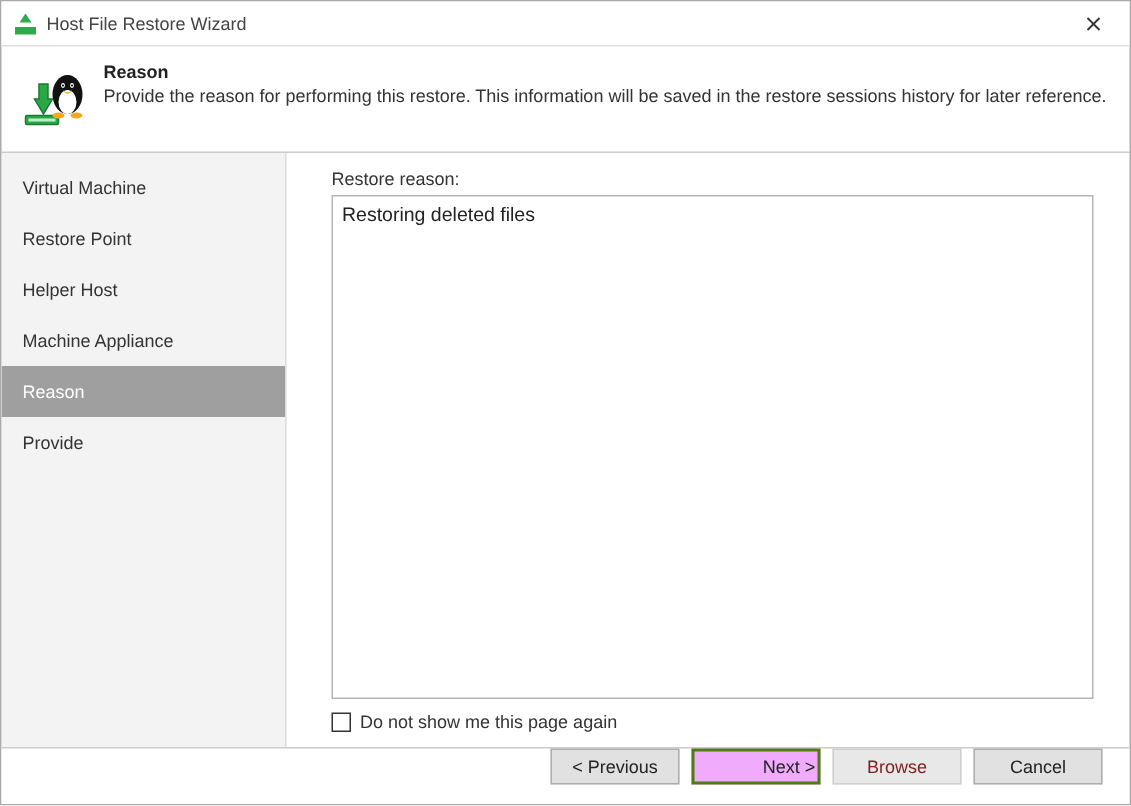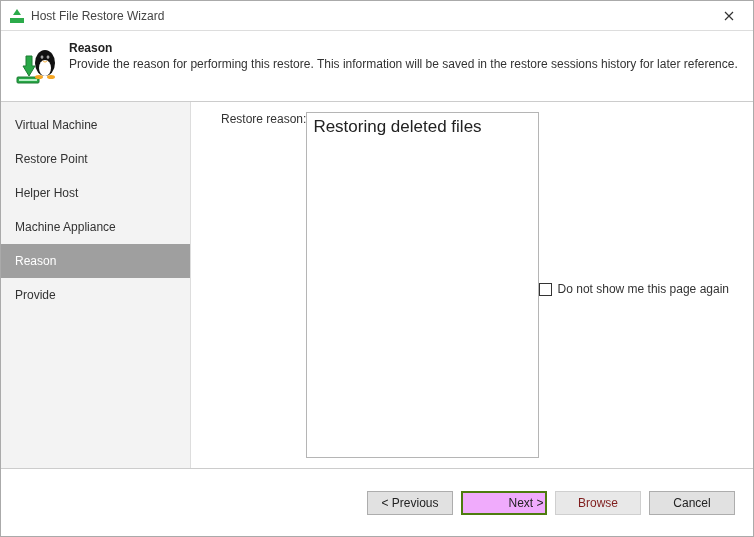--- a/index.html
+++ b/index.html
@@ -10,26 +10,26 @@
     .titlebar-text { flex: 1; color: #444; }
     .close-btn { width: 40px; height: 28px; display: flex; align-items: center; justify-content: center; cursor: pointer; }
     .header { display: flex; align-items: flex-start; padding: 10px 14px 14px 14px; border-bottom: 1px solid #ccc; }
     .header-icon { width: 44px; height: 44px; margin-right: 10px; margin-top: 2px; flex-shrink: 0; }
     .header-title { font-weight: 700; color: #222; margin-bottom: 2px; }
     .header-desc { color: #333; }
     .body { flex: 1; display: flex; overflow: hidden; justify-content: flex-end; }
     .sidebar { width: 190px; background: #f3f3f3; border-right: 1px solid #ddd; padding-top: 6px; }
     .sidebar-item { padding: 10px 14px; color: #333; cursor: pointer; }
     .sidebar-item.selected { background: #9f9f9f; color: #fff; }
-    .content { flex: 1; padding: 10px 24px 10px 30px; display: flex; flex-direction: row; }
+    .content { flex: 1; padding: 10px 24px 10px 30px; display: flex; flex-direction: column; }
     .field-label { color: #333; margin-bottom: 4px; }
-    .reason-textarea { flex: 1; width: 100%; border: 1px solid #b5b5b5; padding: 4px 6px; resize: none; font-family: inherit; font-size: 17px; color: #222; outline: none; }
+    .reason-textarea { flex: 1; width: 100%; border: 1px solid #b5b5b5; padding: 4px 6px; resize: none; font-family: inherit; font-size: 13px; color: #222; outline: none; }
     .checkbox-row { display: flex; align-items: center; margin-top: 8px; color: #333; }
     .checkbox { width: 13px; height: 13px; border: 1px solid #333; margin-right: 6px; background: #fff; }
-    .footer { height: 68px; border-top: 1px solid #ccc; display: flex; align-items: center; justify-content: flex-end; padding: 0 18px; gap: 8px; background: #fff; }
+    .footer { height: 38px; border-top: 1px solid #ccc; display: flex; justify-content: flex-end; padding: 0 18px; gap: 8px; background: #fff; }
     .btn { min-width: 86px; height: 24px; border: 1px solid #adadad; background: #e1e1e1; color: #222; display: flex; align-items: center; justify-content: center; cursor: pointer; }
     .btn.default { border: 2px solid #4d7c0f; background: #f0abfc; padding-left: 44px; }
     .btn.disabled { color: #7f1d1d; background: #e8e8e8; border-color: #cfcfcf; cursor: default; }
   </style>
 </head>
 <body>
 
 <div class="window">
 
   <div class="titlebar">

